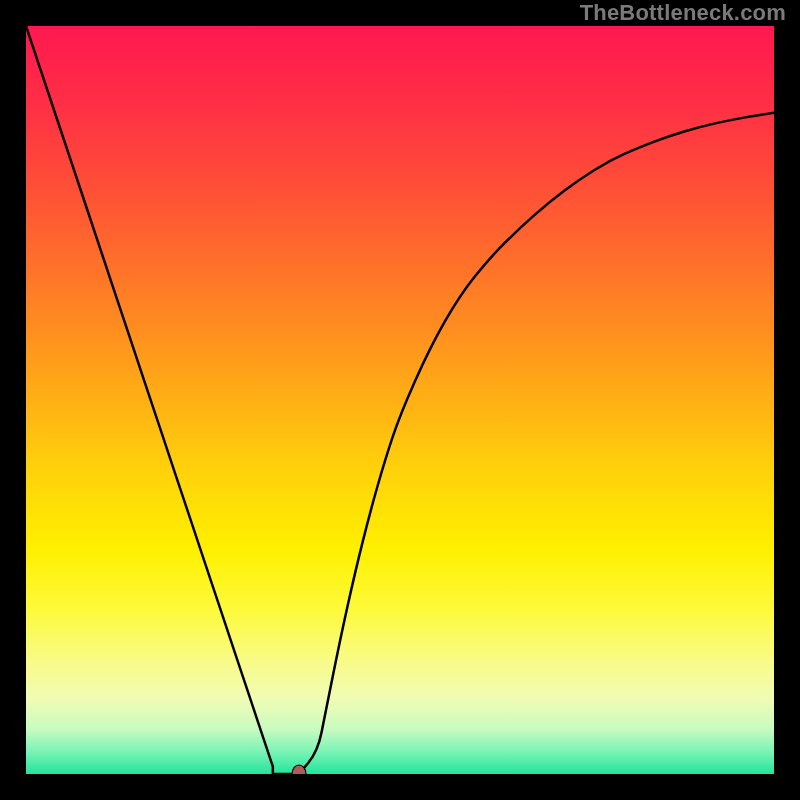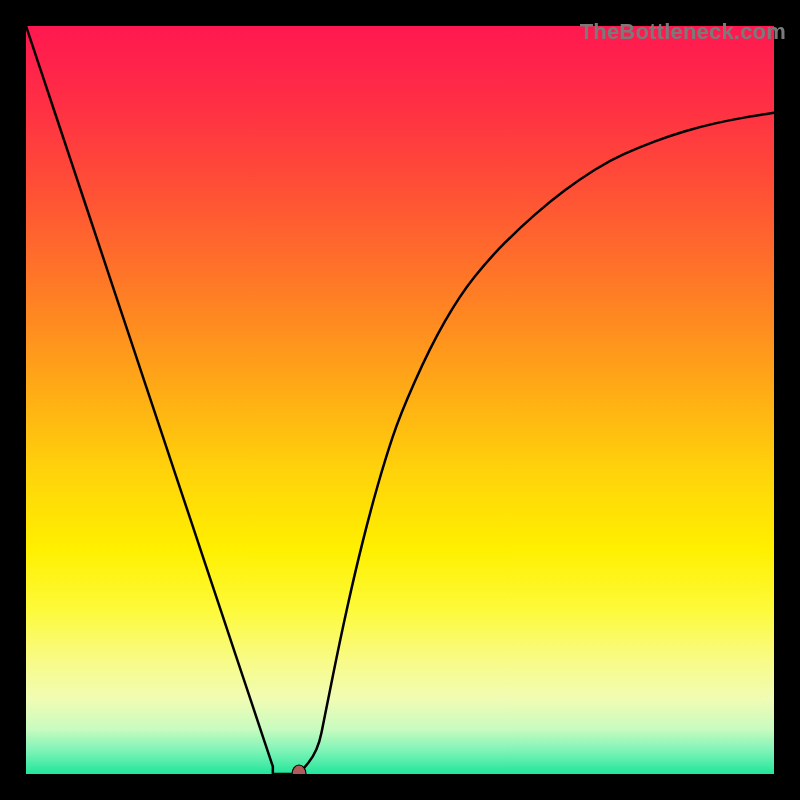--- a/index.html
+++ b/index.html
@@ -5,21 +5,21 @@
   * { margin: 0; padding: 0; box-sizing: border-box; }
   html, body { width: 800px; height: 800px; overflow: hidden; background: #000; }
   .frame {
     position: relative;
     width: 800px;
     height: 800px;
     background: #000;
   }
   .watermark {
     position: absolute;
-    top: 19px;
+    top: 0;
     right: 14px;
     font-family: Arial, Helvetica, sans-serif;
     font-size: 22px;
     font-weight: 600;
     color: #7a7a7a;
     letter-spacing: 0.2px;
     z-index: 10;
   }
   .plot-container {
     position: absolute;

